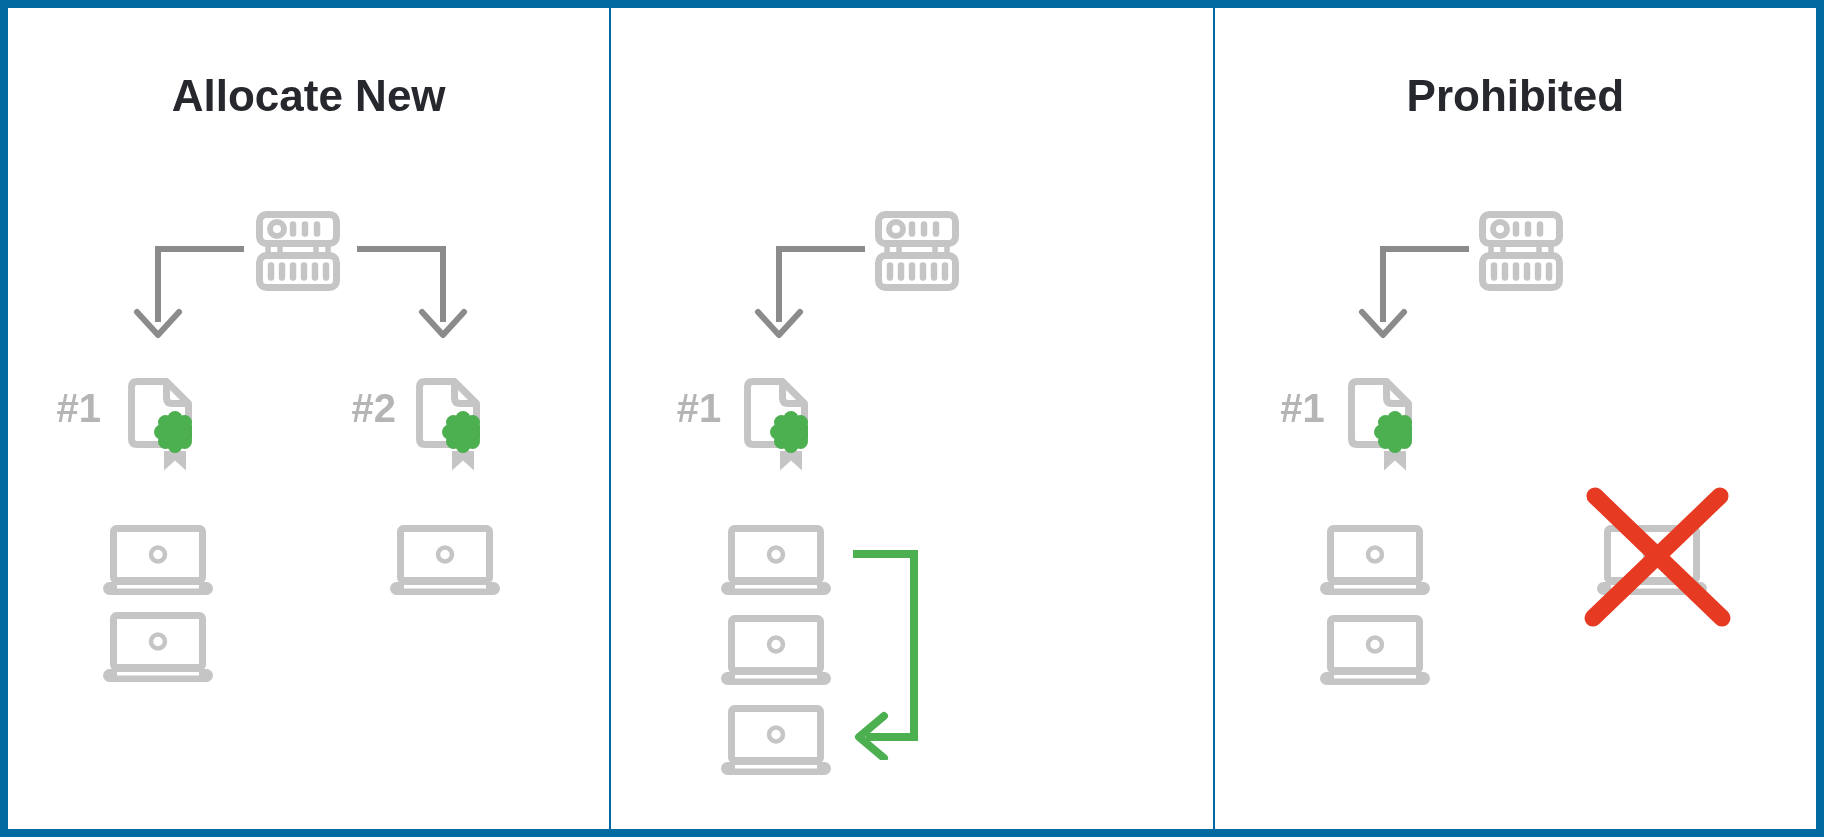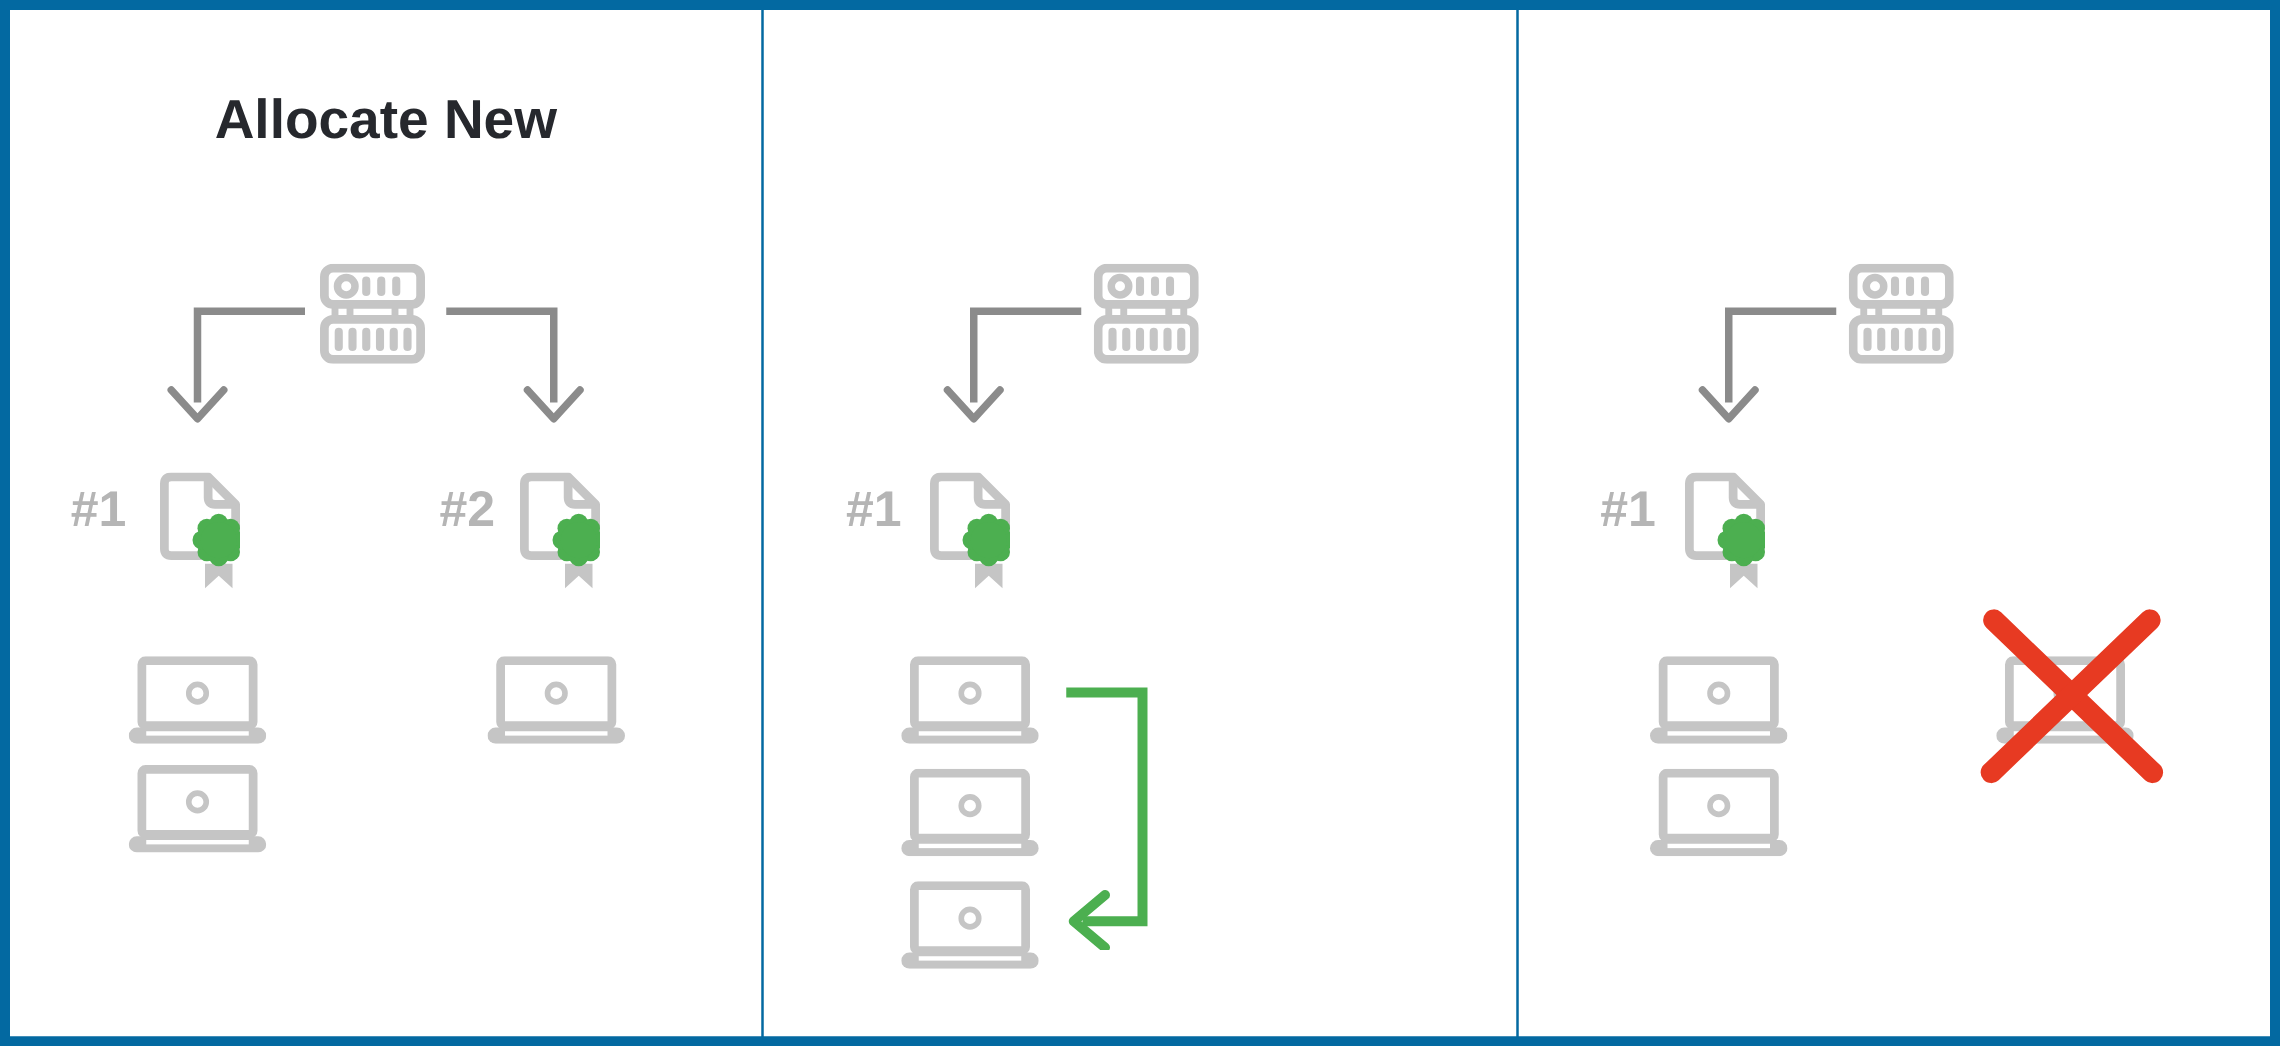--- a/index.html
+++ b/index.html
@@ -177,20 +177,21 @@
 
     <svg class="abs" style="left:235px;top:532px" width="90" height="220" viewBox="0 0 90 220">
       <g fill="none" stroke="#4caf50" stroke-width="8">
         <path d="M7 14 H68 V197 H20"></path>
         <path d="M38 176 L13 197 L38 218" stroke-linecap="round" stroke-linejoin="round"></path>
       </g>
     </svg>
   </section>
 
   <section class="panel">
+    <h2 class="panel-title">Prohibited</h2>
 
     <svg class="abs" style="left:264px;top:203px" width="84" height="80" viewBox="0 0 84 80">
       <g fill="#ffffff" stroke="#c5c5c5">
         <rect x="12" y="30" width="12" height="16" stroke-width="5.5"></rect>
         <rect x="60" y="30" width="12" height="16" stroke-width="5.5"></rect>
         <rect x="3.5" y="3.5" width="77" height="29" rx="7" stroke-width="7"></rect>
         <rect x="3.5" y="44.5" width="77" height="32" rx="7" stroke-width="7"></rect>
       </g>
       <circle cx="21" cy="18" r="7" fill="none" stroke="#c5c5c5" stroke-width="6"></circle>
       <g stroke="#c5c5c5" stroke-width="6.5" stroke-linecap="round">

